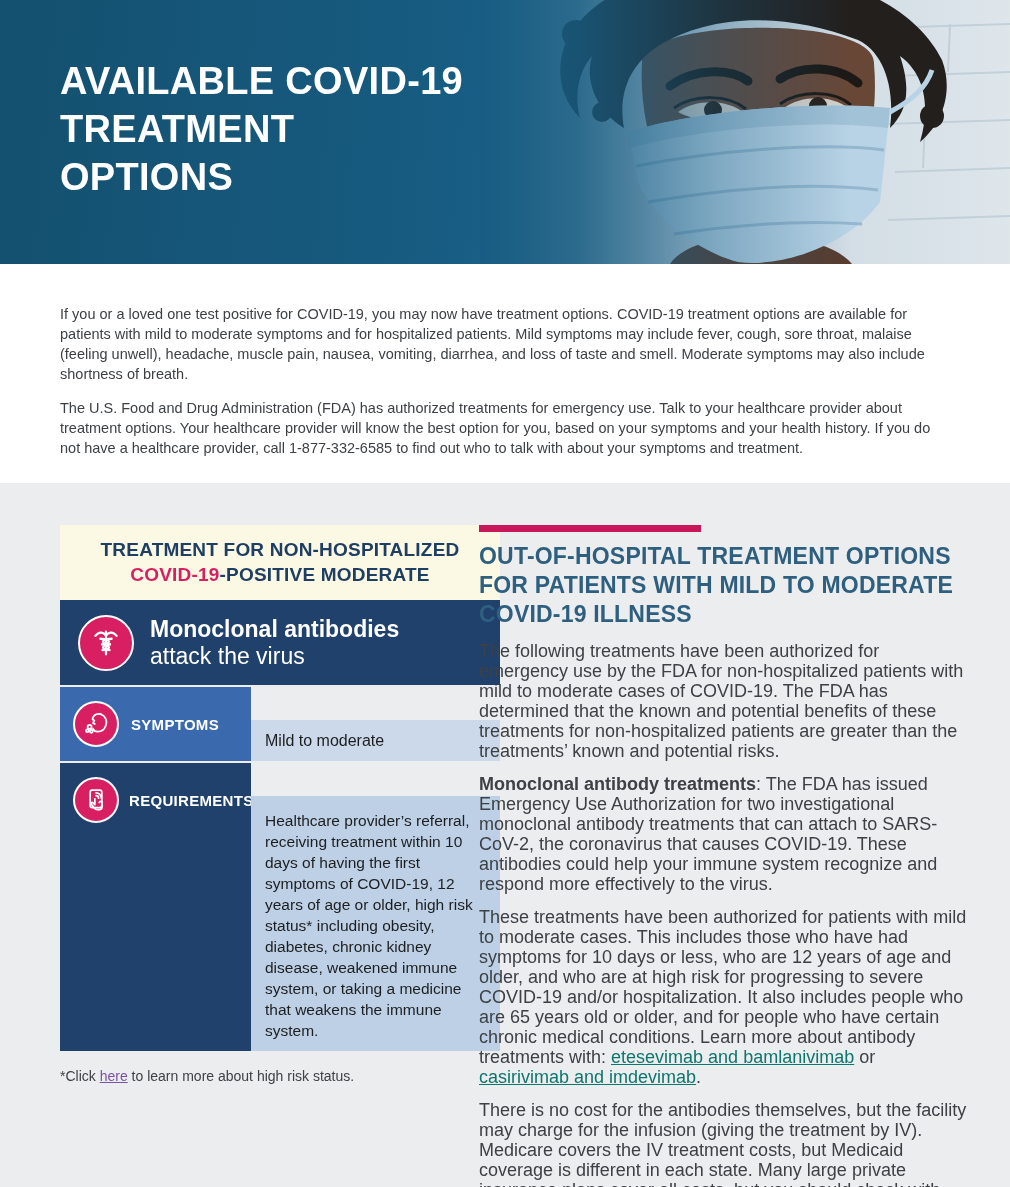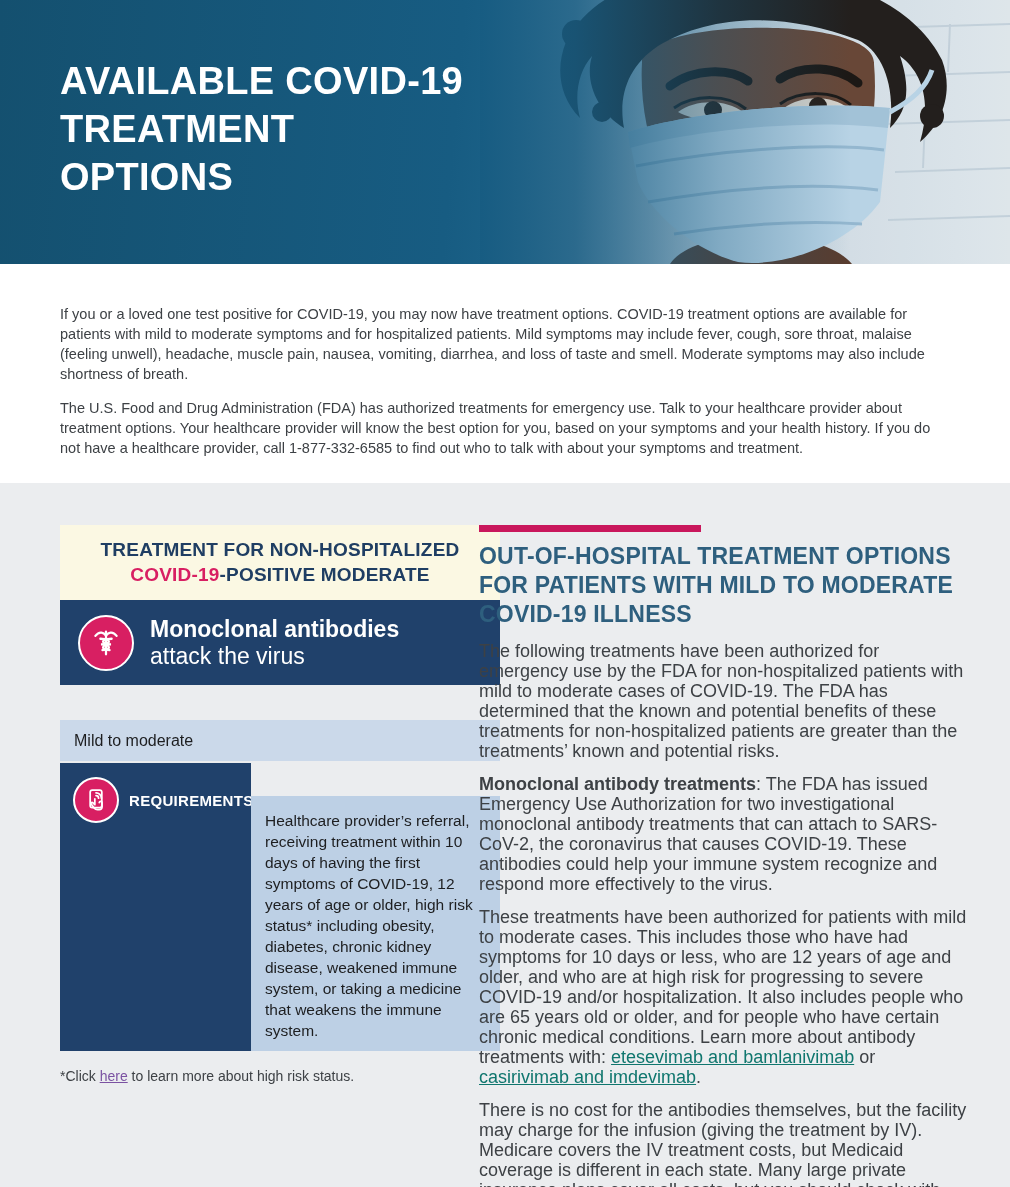--- a/index.html
+++ b/index.html
@@ -216,20 +216,32 @@
             <path d="M16 9 C8 9.6 8 12.4 15.5 13 C8 13.6 8.5 16.4 14.5 17"></path>
           </svg>
         </span>
         <div class="banner-text">
           <span class="b">Monoclonal antibodies</span><br>
           <span>attack the virus</span>
         </div>
       </div>
 
       <div class="card-row row-symptoms">
+        <div class="row-label-cell">
+          <span class="icon-circle circ-46">
+            <svg class="icon-svg" width="28" height="28" viewBox="0 0 24 24" fill="none" stroke="#ffffff" stroke-width="1.5" stroke-linecap="round">
+              <path d="M16 3.5 C20 5 22 9 20.5 13 C19.5 16 17 18.5 13.5 18.5 C11.5 18.5 10 17.5 9.5 16"></path>
+              <path d="M16 3.5 C12 3 9.5 5 9 8 L10.5 9 L9.5 11 L11 12"></path>
+              <circle cx="6.5" cy="14.5" r="1.7"></circle>
+              <circle cx="4.6" cy="17.8" r="1.2"></circle>
+              <circle cx="8" cy="18.3" r="1.2"></circle>
+            </svg>
+          </span>
+          <span>SYMPTOMS</span>
+        </div>
         <div class="row-value-cell">Mild to moderate</div>
       </div>
 
       <div class="card-row row-req">
         <div class="row-label-cell">
           <span class="req-label-inner">
             <span class="icon-circle circ-46">
               <svg class="icon-svg" width="28" height="28" viewBox="0 0 24 24" fill="none" stroke="#ffffff" stroke-width="1.5" stroke-linecap="round" stroke-linejoin="round">
                 <rect x="7" y="3.5" width="10" height="15" rx="1.8"></rect>
                 <path d="M12 8.2 a2.2 2.2 0 0 1 2.2 2.2"></path>

